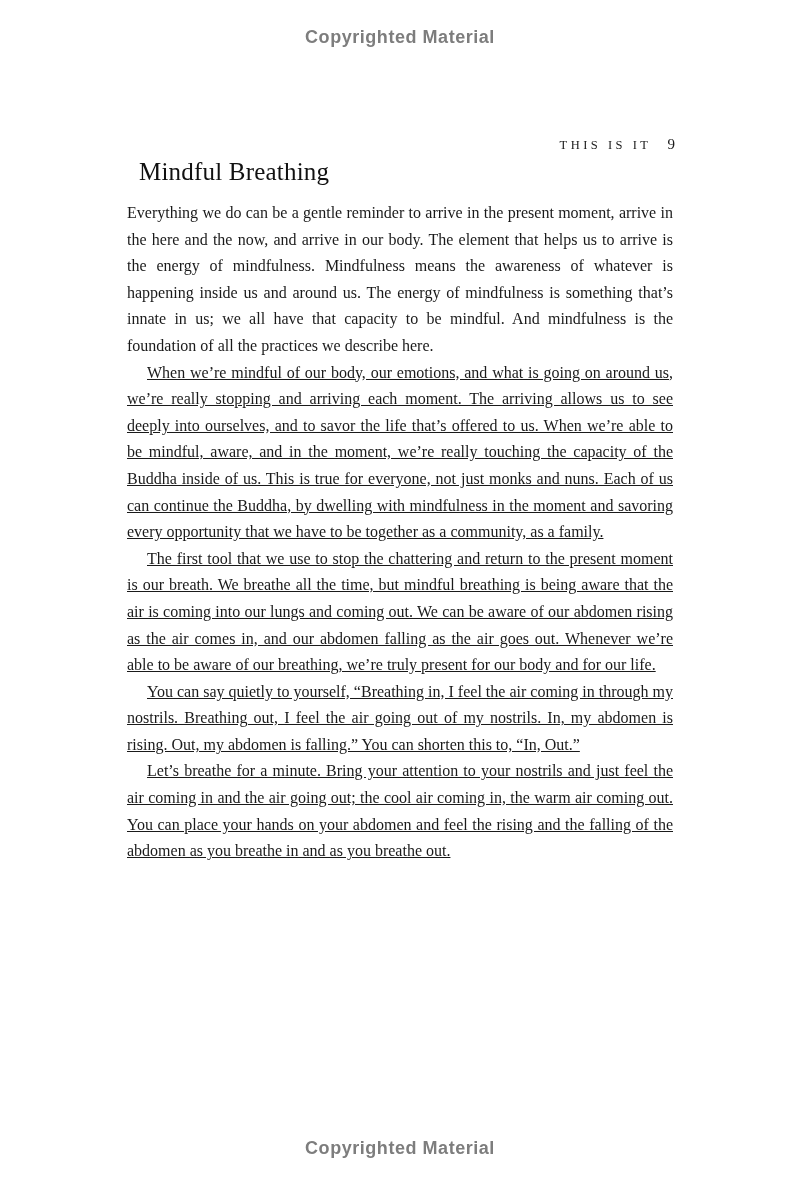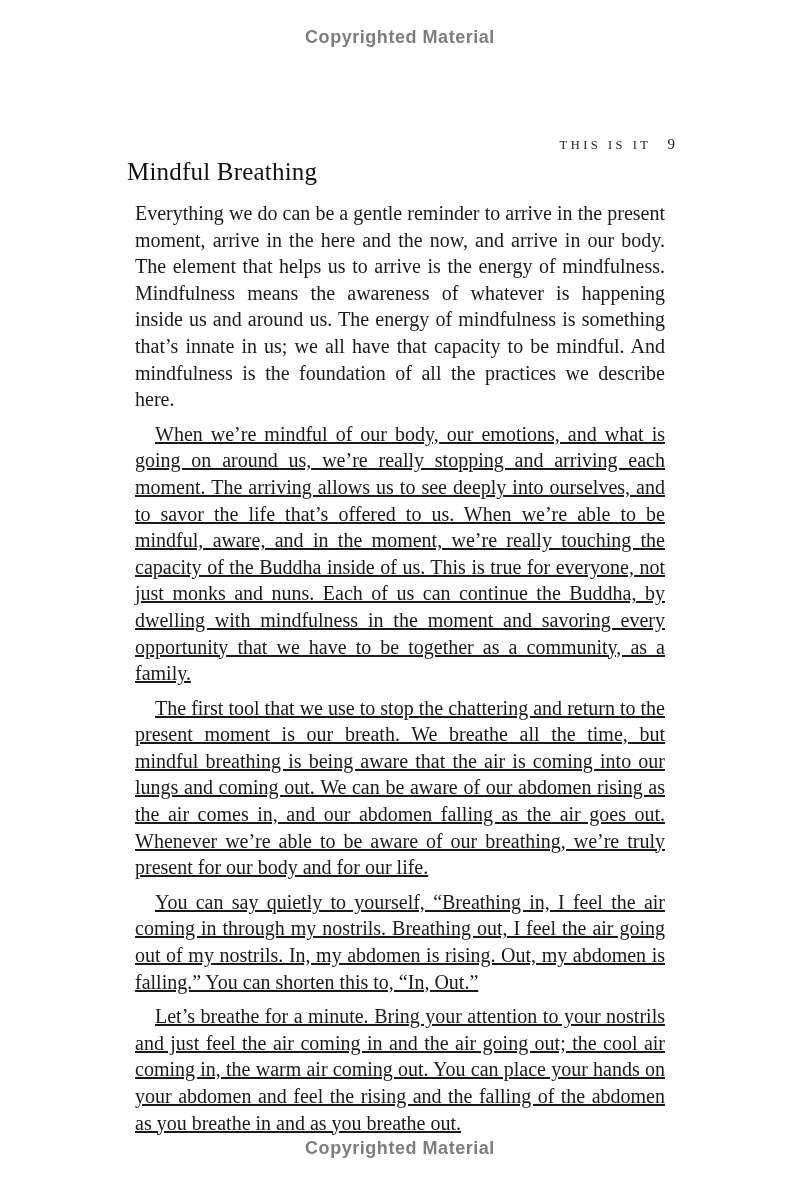--- a/index.html
+++ b/index.html
@@ -46,31 +46,31 @@
   }
 
   .content {
     position: absolute;
     left: 127px;
     top: 158px;
     width: 546px;
   }
 
   .chapter-heading {
-    margin: 0 0 14px 0;
+    margin: 0 0 14px 12px;
     font-size: 25px;
     font-weight: normal;
     letter-spacing: 0.2px;
     color: #111111;
     font-family: "Liberation Serif", serif;
   }
 
   .body-text p {
-    margin: 8px;
-    font-size: 20px;
+    margin: 0;
+    font-size: 16px;
     line-height: 26.6px;
     text-align: justify;
     color: #1a1a1a;
   }
   .body-text p + p { text-indent: 20px; text-decoration: underline; }
 </style>
 </head>
 <body>
 
 <div class="book-page">

